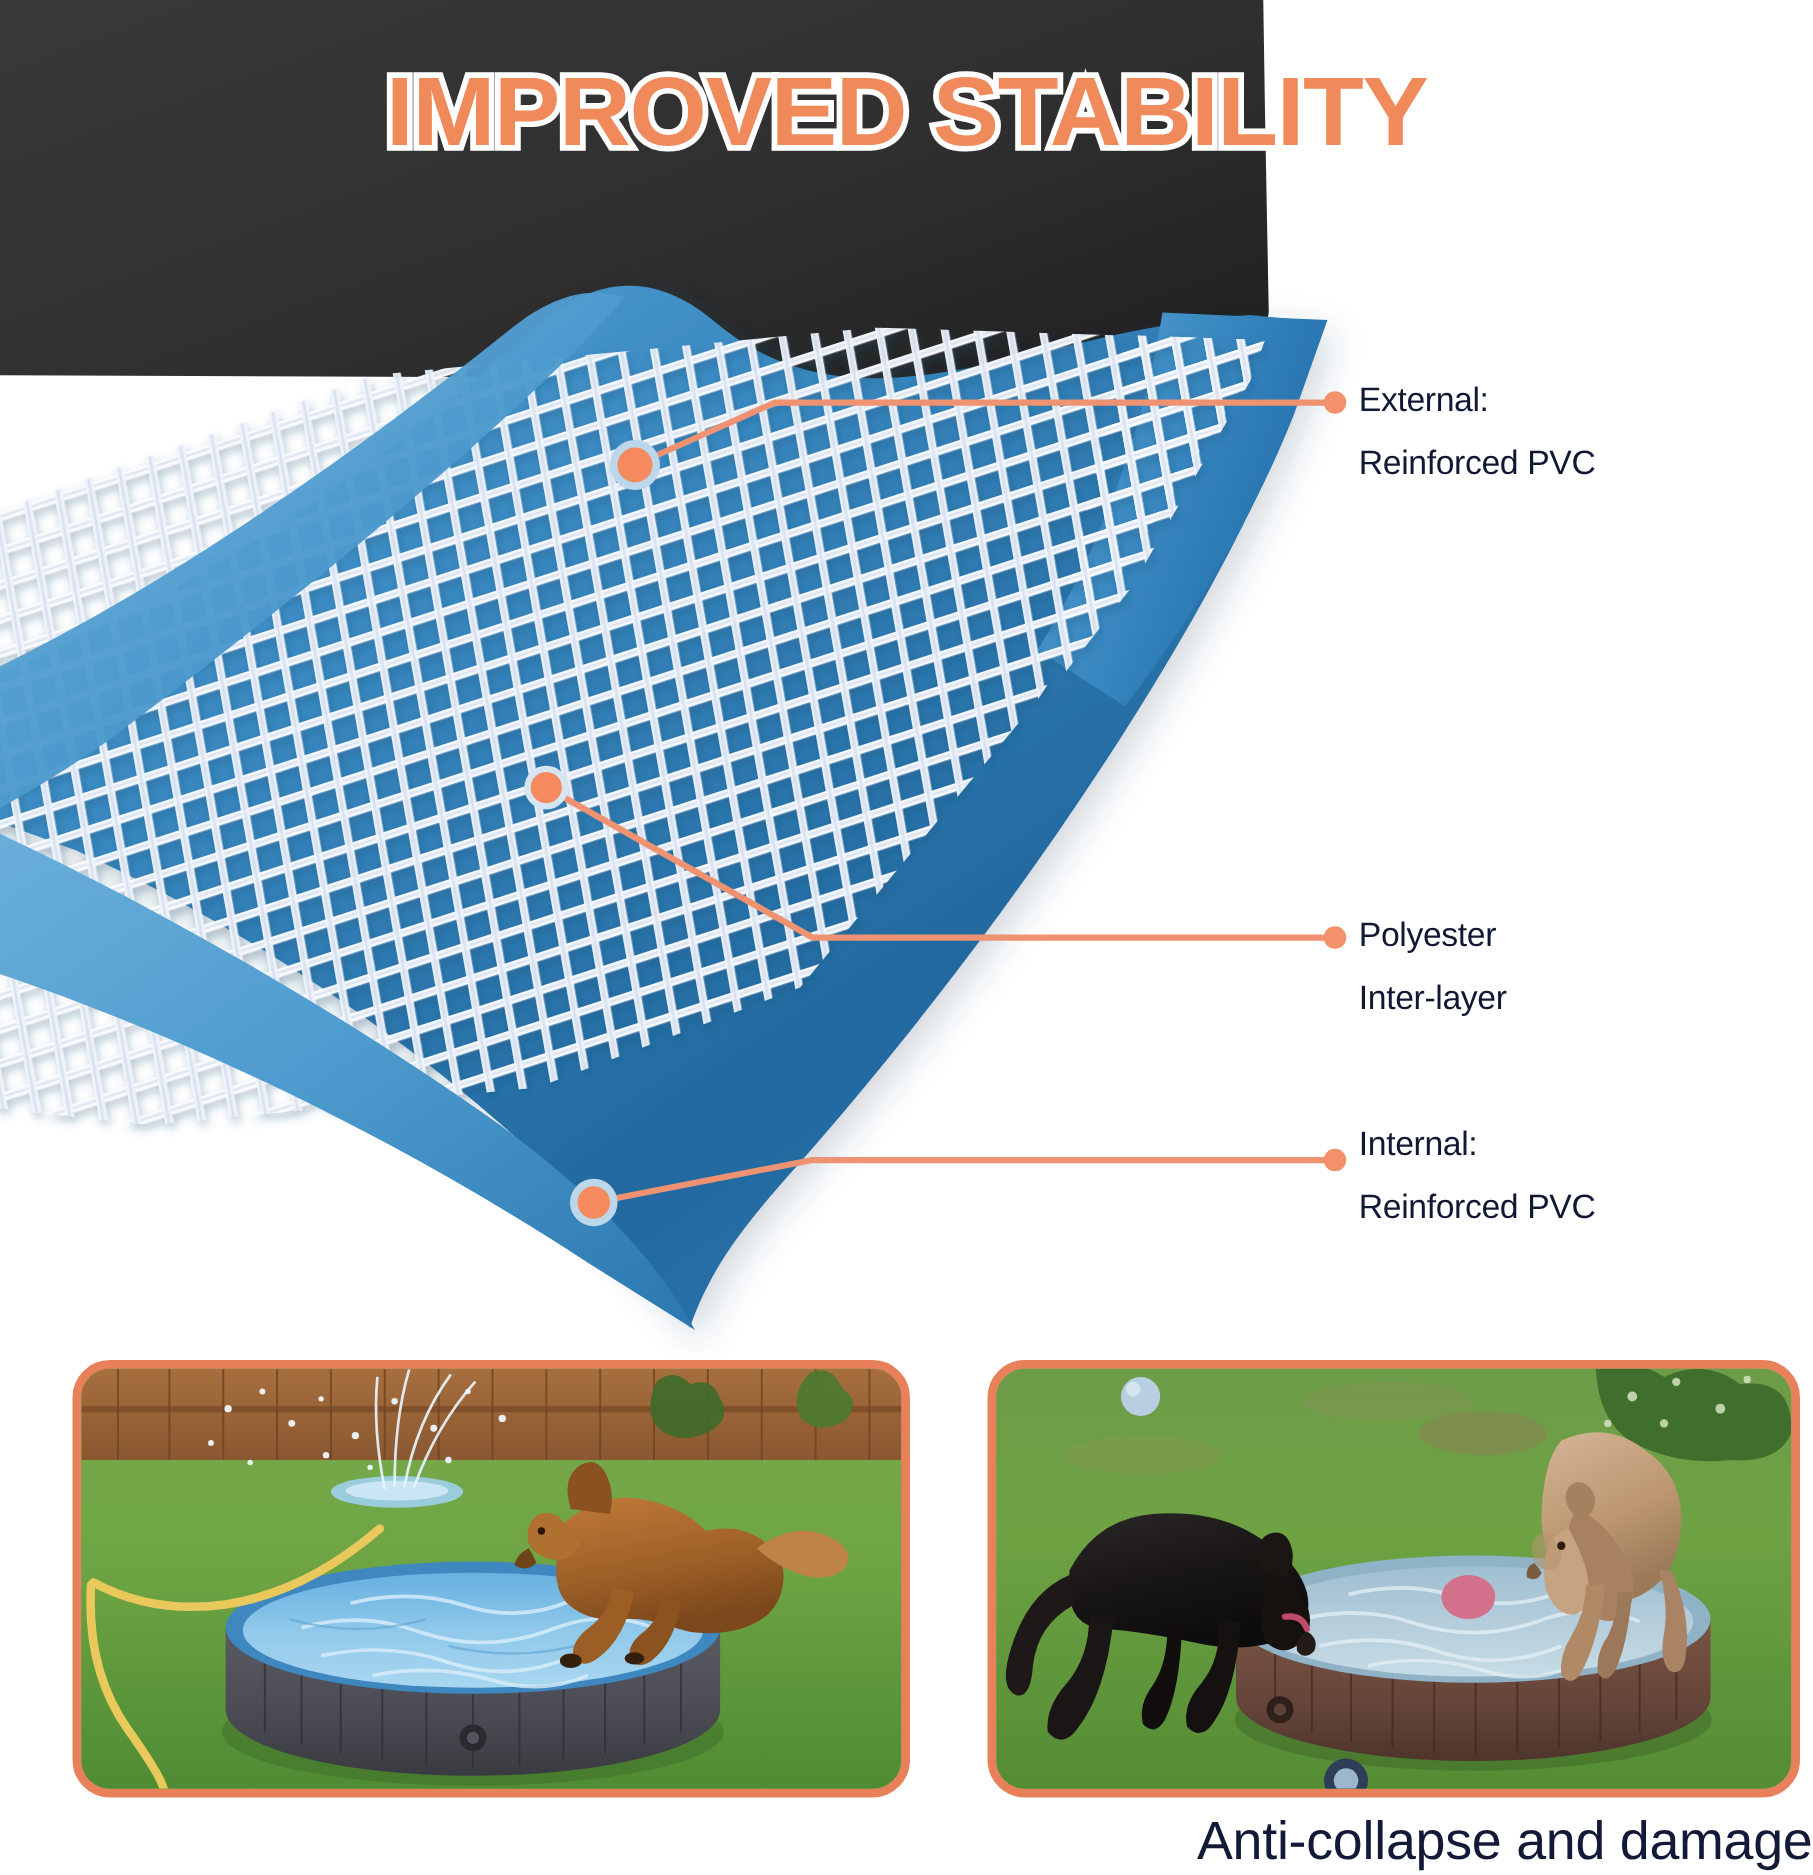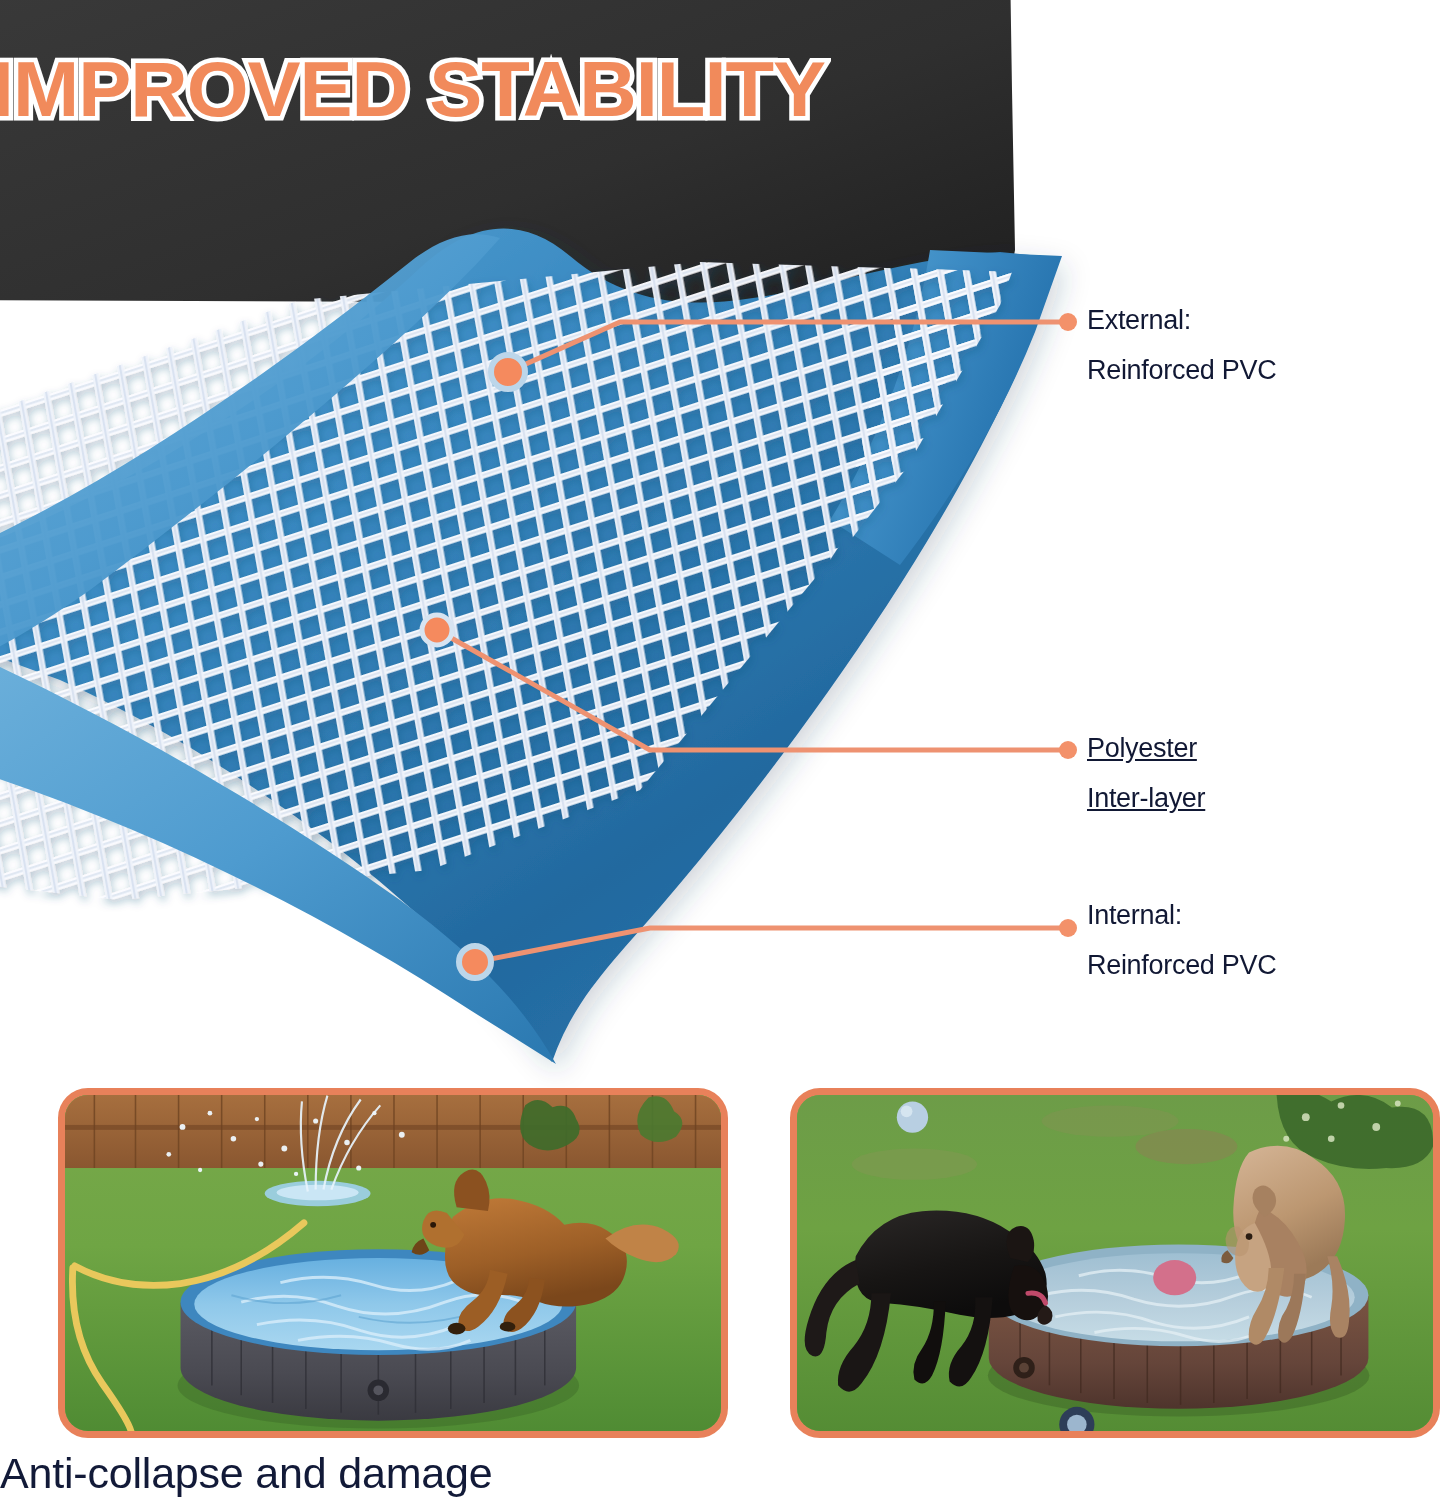--- a/index.html
+++ b/index.html
@@ -34,21 +34,21 @@
     height: 1090px;
     display: block;
   }
 
   
   #title-wrap {
     position: absolute;
     left: 0;
     top: 44px;
     width: 1450px;
-    text-align: left;
+    text-align: center;
     z-index: 30;
     pointer-events: none;
   }
   #page-title {
     display: inline-block;
     font-family: "Liberation Sans", sans-serif;
     font-weight: bold;
     font-size: 78px;
     line-height: 90px;
     letter-spacing: -1px;
@@ -65,21 +65,21 @@
     z-index: 25;
     color: #111834;
     font-family: "Liberation Sans", sans-serif;
     font-size: 27px;
     line-height: 50px;
     font-weight: normal;
     letter-spacing: -0.3px;
     white-space: pre-line;
   }
   #label-external  { left: 1087px; top: 295px; }
-  #label-polyester { left: 1087px; top: 723px; text-decoration: underline; }
+  #label-polyester { left: 1087px; top: 723px; }
   #label-internal  { left: 1087px; top: 890px; }
 
   
   #photo-row {
     position: absolute;
     left: 0;
     top: 1088px;
     width: 1450px;
     height: 352px;
   }
@@ -96,21 +96,21 @@
   #photo-left  { left: 58px;  width: 670px; }
   #photo-right { left: 790px; width: 650px; }
   .photo-svg { display: block; width: 100%; height: 100%; }
 
   
   #bottom-caption {
     position: absolute;
     left: 0;
     top: 1448px;
     width: 1450px;
-    text-align: left;
+    text-align: right;
     color: #121A38;
     font-family: "Liberation Sans", sans-serif;
     font-size: 43px;
     line-height: 50px;
     letter-spacing: -0.2px;
   }
 </style>
 </head>
 <body>
 

